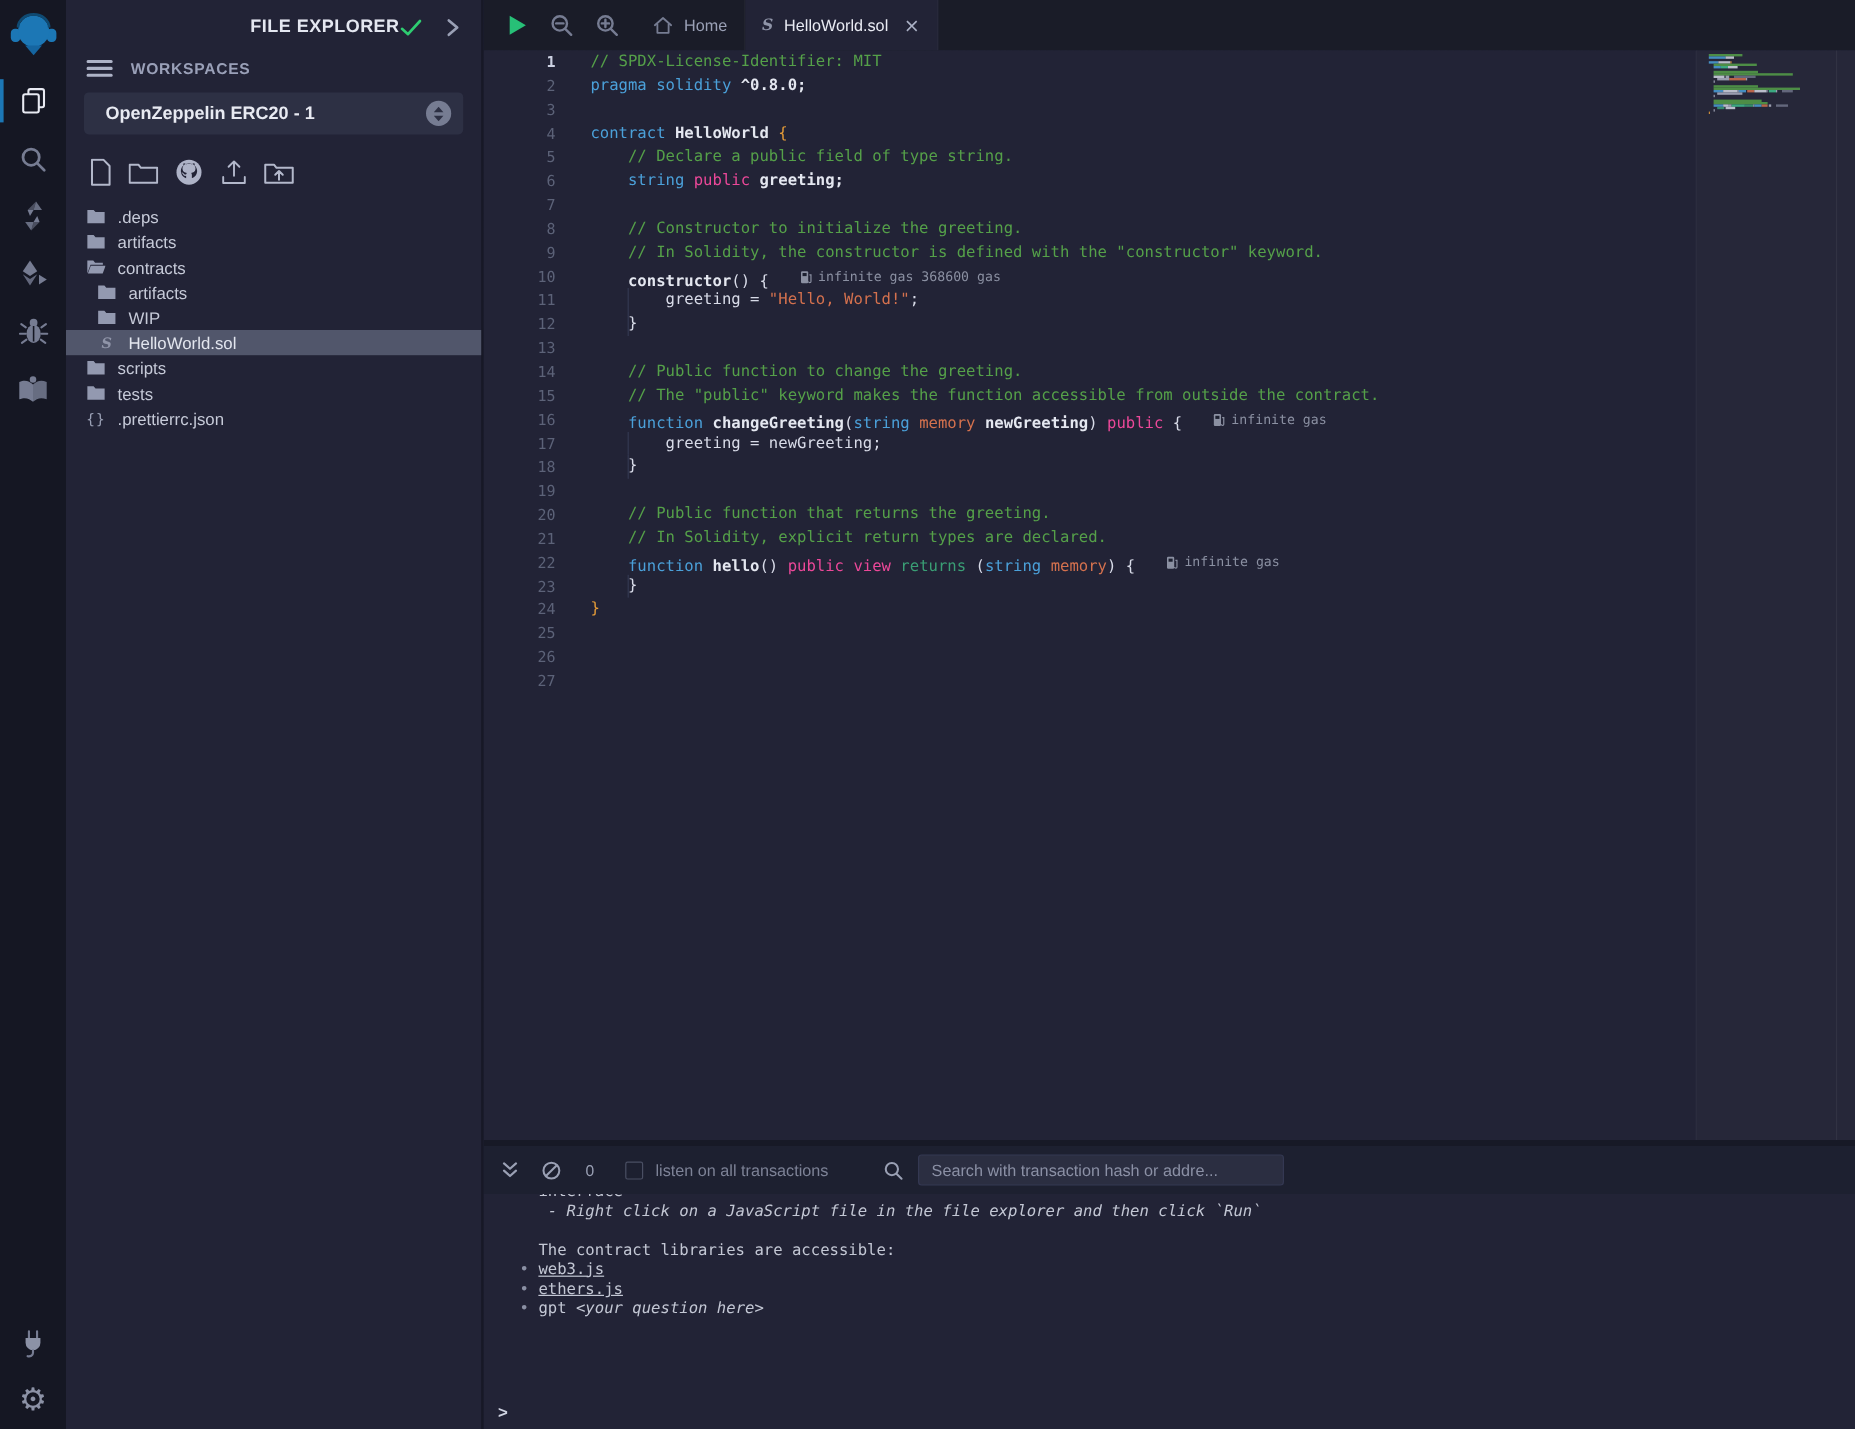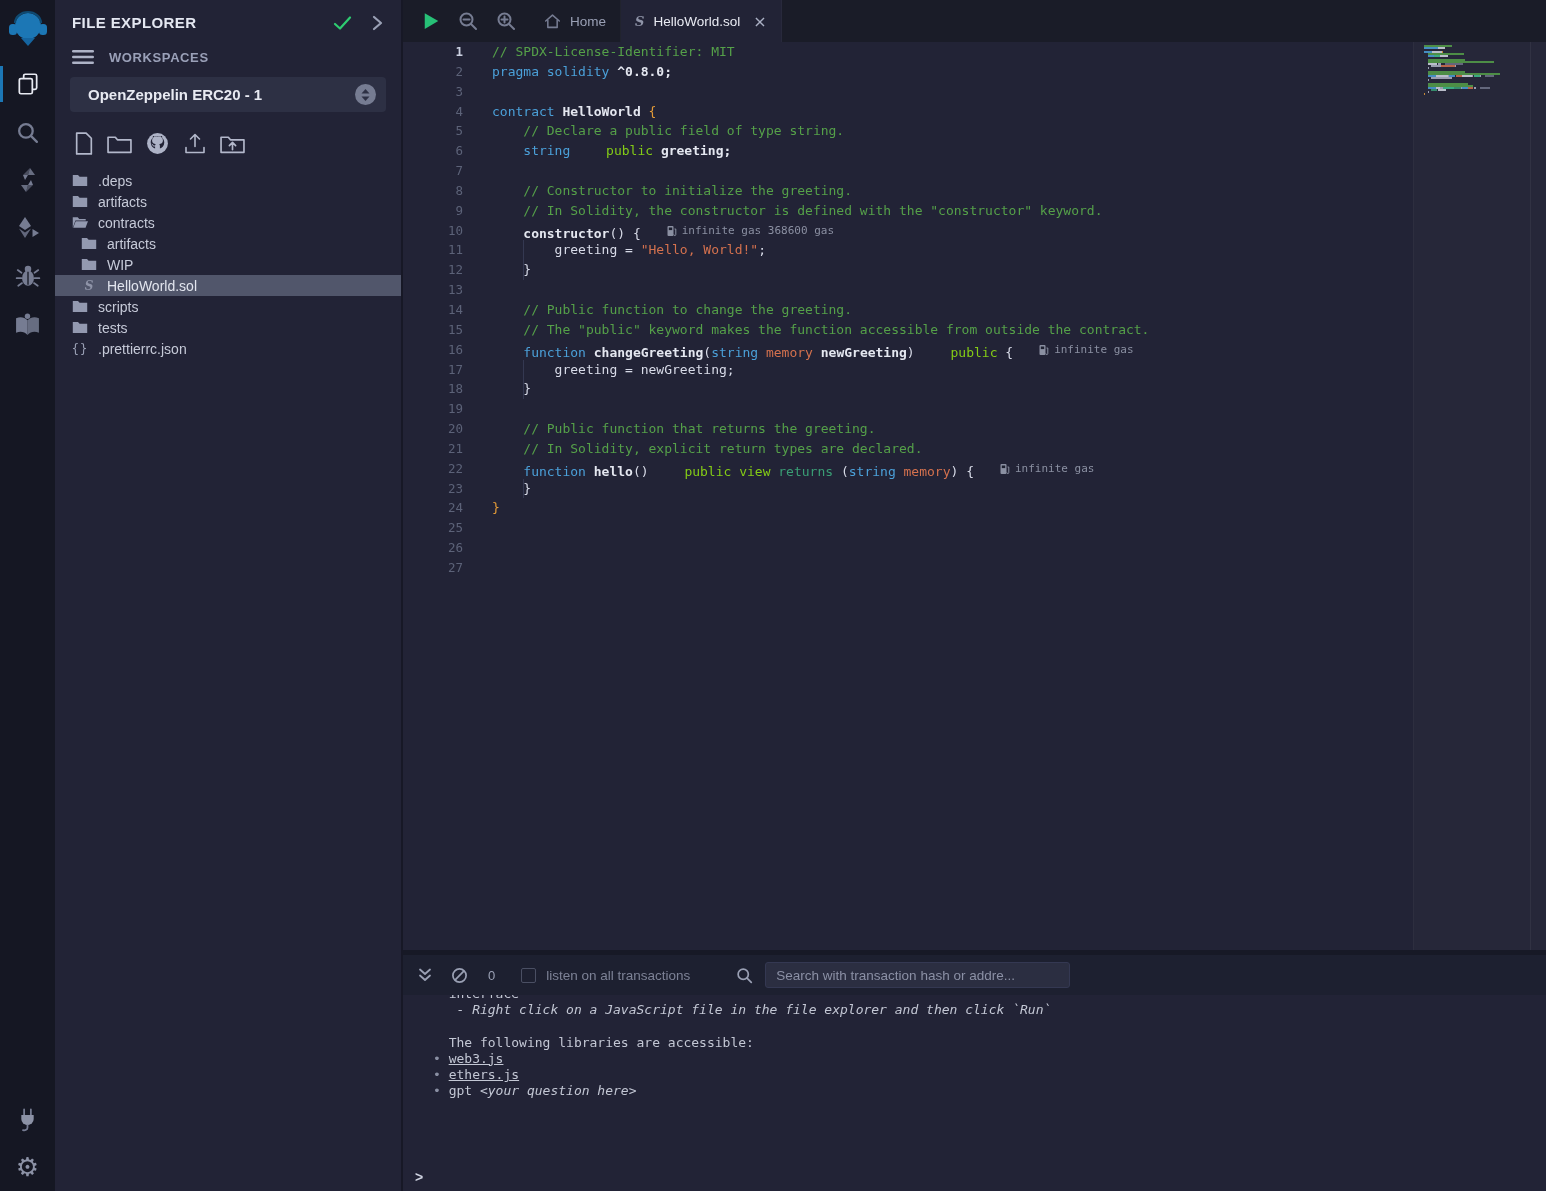--- a/index.html
+++ b/index.html
@@ -25,21 +25,21 @@
   .ib-item.active::before { content:""; position:absolute; left:0; top:6px; bottom:6px; width:3px; background:#1c77b5; }
   .ib-spacer { flex:1; }
   .gear-glyph { font-size:26px; color:#8c92a6; line-height:1; font-family:"DejaVu Sans", sans-serif; }
 
   
   .filepanel {
     position:absolute; left:55px; top:0; width:348px; height:100%;
     background:#222336; border-right:2px solid #171826; z-index:4;
   }
   .fp-header { display:flex; align-items:center; padding:14px 18px 10px 17px; }
-  .fp-title { font-size:15px; font-weight:700; color:#e4e7f1; letter-spacing:.4px; flex:1; }
+  .fp-title { font-size:15px; font-weight:700; color:#e4e7f1; letter-spacing:.4px; flex:1;text-align:right; }
   .fp-hicons { display:flex; align-items:center; gap:20px; }
   .ws-row { display:flex; align-items:center; padding:8px 17px 10px 17px; }
   .ws-label { margin-left:15px; font-size:13px; font-weight:600; color:#9aa0b8; letter-spacing:.6px; }
   .ws-select {
     margin:2px 15px 0 15px; height:35px; background:#2d3044; border-radius:4px;
     display:flex; align-items:center; padding:0 10px 0 18px; cursor:pointer;
   }
   .ws-name { flex:1; font-size:15px; font-weight:600; color:#e8eaf2; }
   .ws-sort { width:21px; height:21px; border-radius:50%; background:#767c92; display:flex; align-items:center; justify-content:center; }
   .fp-tools { display:flex; align-items:center; gap:13px; padding:19px 0 10px 19px; }
@@ -68,21 +68,21 @@
   .editor { position:absolute; top:42px; left:0; right:0; bottom:241px; background:#222336; }
   .gutter { position:absolute; left:0; top:0; bottom:0; width:60px; text-align:right;
     font-family:"DejaVu Sans Mono", monospace; font-size:12.5px; color:#5c6278; }
   .gutter div { height:19.85px; line-height:19.85px; }
   .gutter div.cur { color:#ccd1e2; font-weight:700; }
   .code { position:absolute; left:89px; top:0; right:128px; font-family:"DejaVu Sans Mono", monospace; font-size:13px; }
   .code-line { height:19.85px; line-height:19.85px; white-space:pre; position:relative; }
   .indent-guide { position:absolute; left:31px; top:0; bottom:0; width:1px; background:#343851; }
   .tk-c { color:#55a049; }
   .tk-k { color:#4ba0d9; }
-  .tk-g { color:#84cc16;margin-left:28px; }
+  .tk-g { color:#ec4899; }
   .tk-g2 { color:#3a9e75; }
   .tk-o { color:#e49b38; }
   .tk-m { color:#d4714e; }
   .tk-s { color:#d4714e; }
   .tk-p { color:#d8dbe8; }
   .tk-b { color:#e4e7f0; font-weight:700; }
   .gas-widget { display:inline-flex; align-items:center; gap:5px; margin-left:26px;
     font-size:11px; color:#8b90a2; vertical-align:1px; }
   .vline { position:absolute; right:15px; top:0; bottom:0; width:1px; background:rgba(255,255,255,.05); }
   .minimap { position:absolute; right:0; top:0; bottom:0; width:133px;
@@ -542,21 +542,21 @@
       <svg width="17" height="17" viewBox="0 0 20 20" class="ic th-search-icon">
         <circle cx="8.5" cy="8.5" r="6" stroke="#9aa0b4" stroke-width="2"></circle>
         <path d="M13 13 L18 18" stroke="#9aa0b4" stroke-width="2"></path>
       </svg>
       <input class="th-input" type="text" placeholder="Search with transaction hash or addre..." style="">
     </div>
     <div class="tbody">
         <div class="t-line t-clip"><span class="">  interface</span></div>
         <div class="t-line"><span class=" t-italic">   - Right click on a JavaScript file in the file explorer and then click `Run`</span></div>
         <div class="t-line"><span class=""></span></div>
-        <div class="t-line"><span class="">  The following libraries are accessible:</span></div>
+        <div class="t-line"><span class="">  The contract libraries are accessible:</span></div>
         <div class="t-line"><span class="t-bullet">• </span><span class="t-link">web3.js</span></div>
         <div class="t-line"><span class="t-bullet">• </span><span class="t-link">ethers.js</span></div>
         <div class="t-line"><span class="t-bullet">• </span><span class="">gpt </span><span class="t-italic">&lt;your question here&gt;</span></div>
         <div class="t-line"><span class=""></span></div>
       </div>
     <div class="t-prompt">&gt;</div>
   </div>
 </div>
 
 </body></html>

